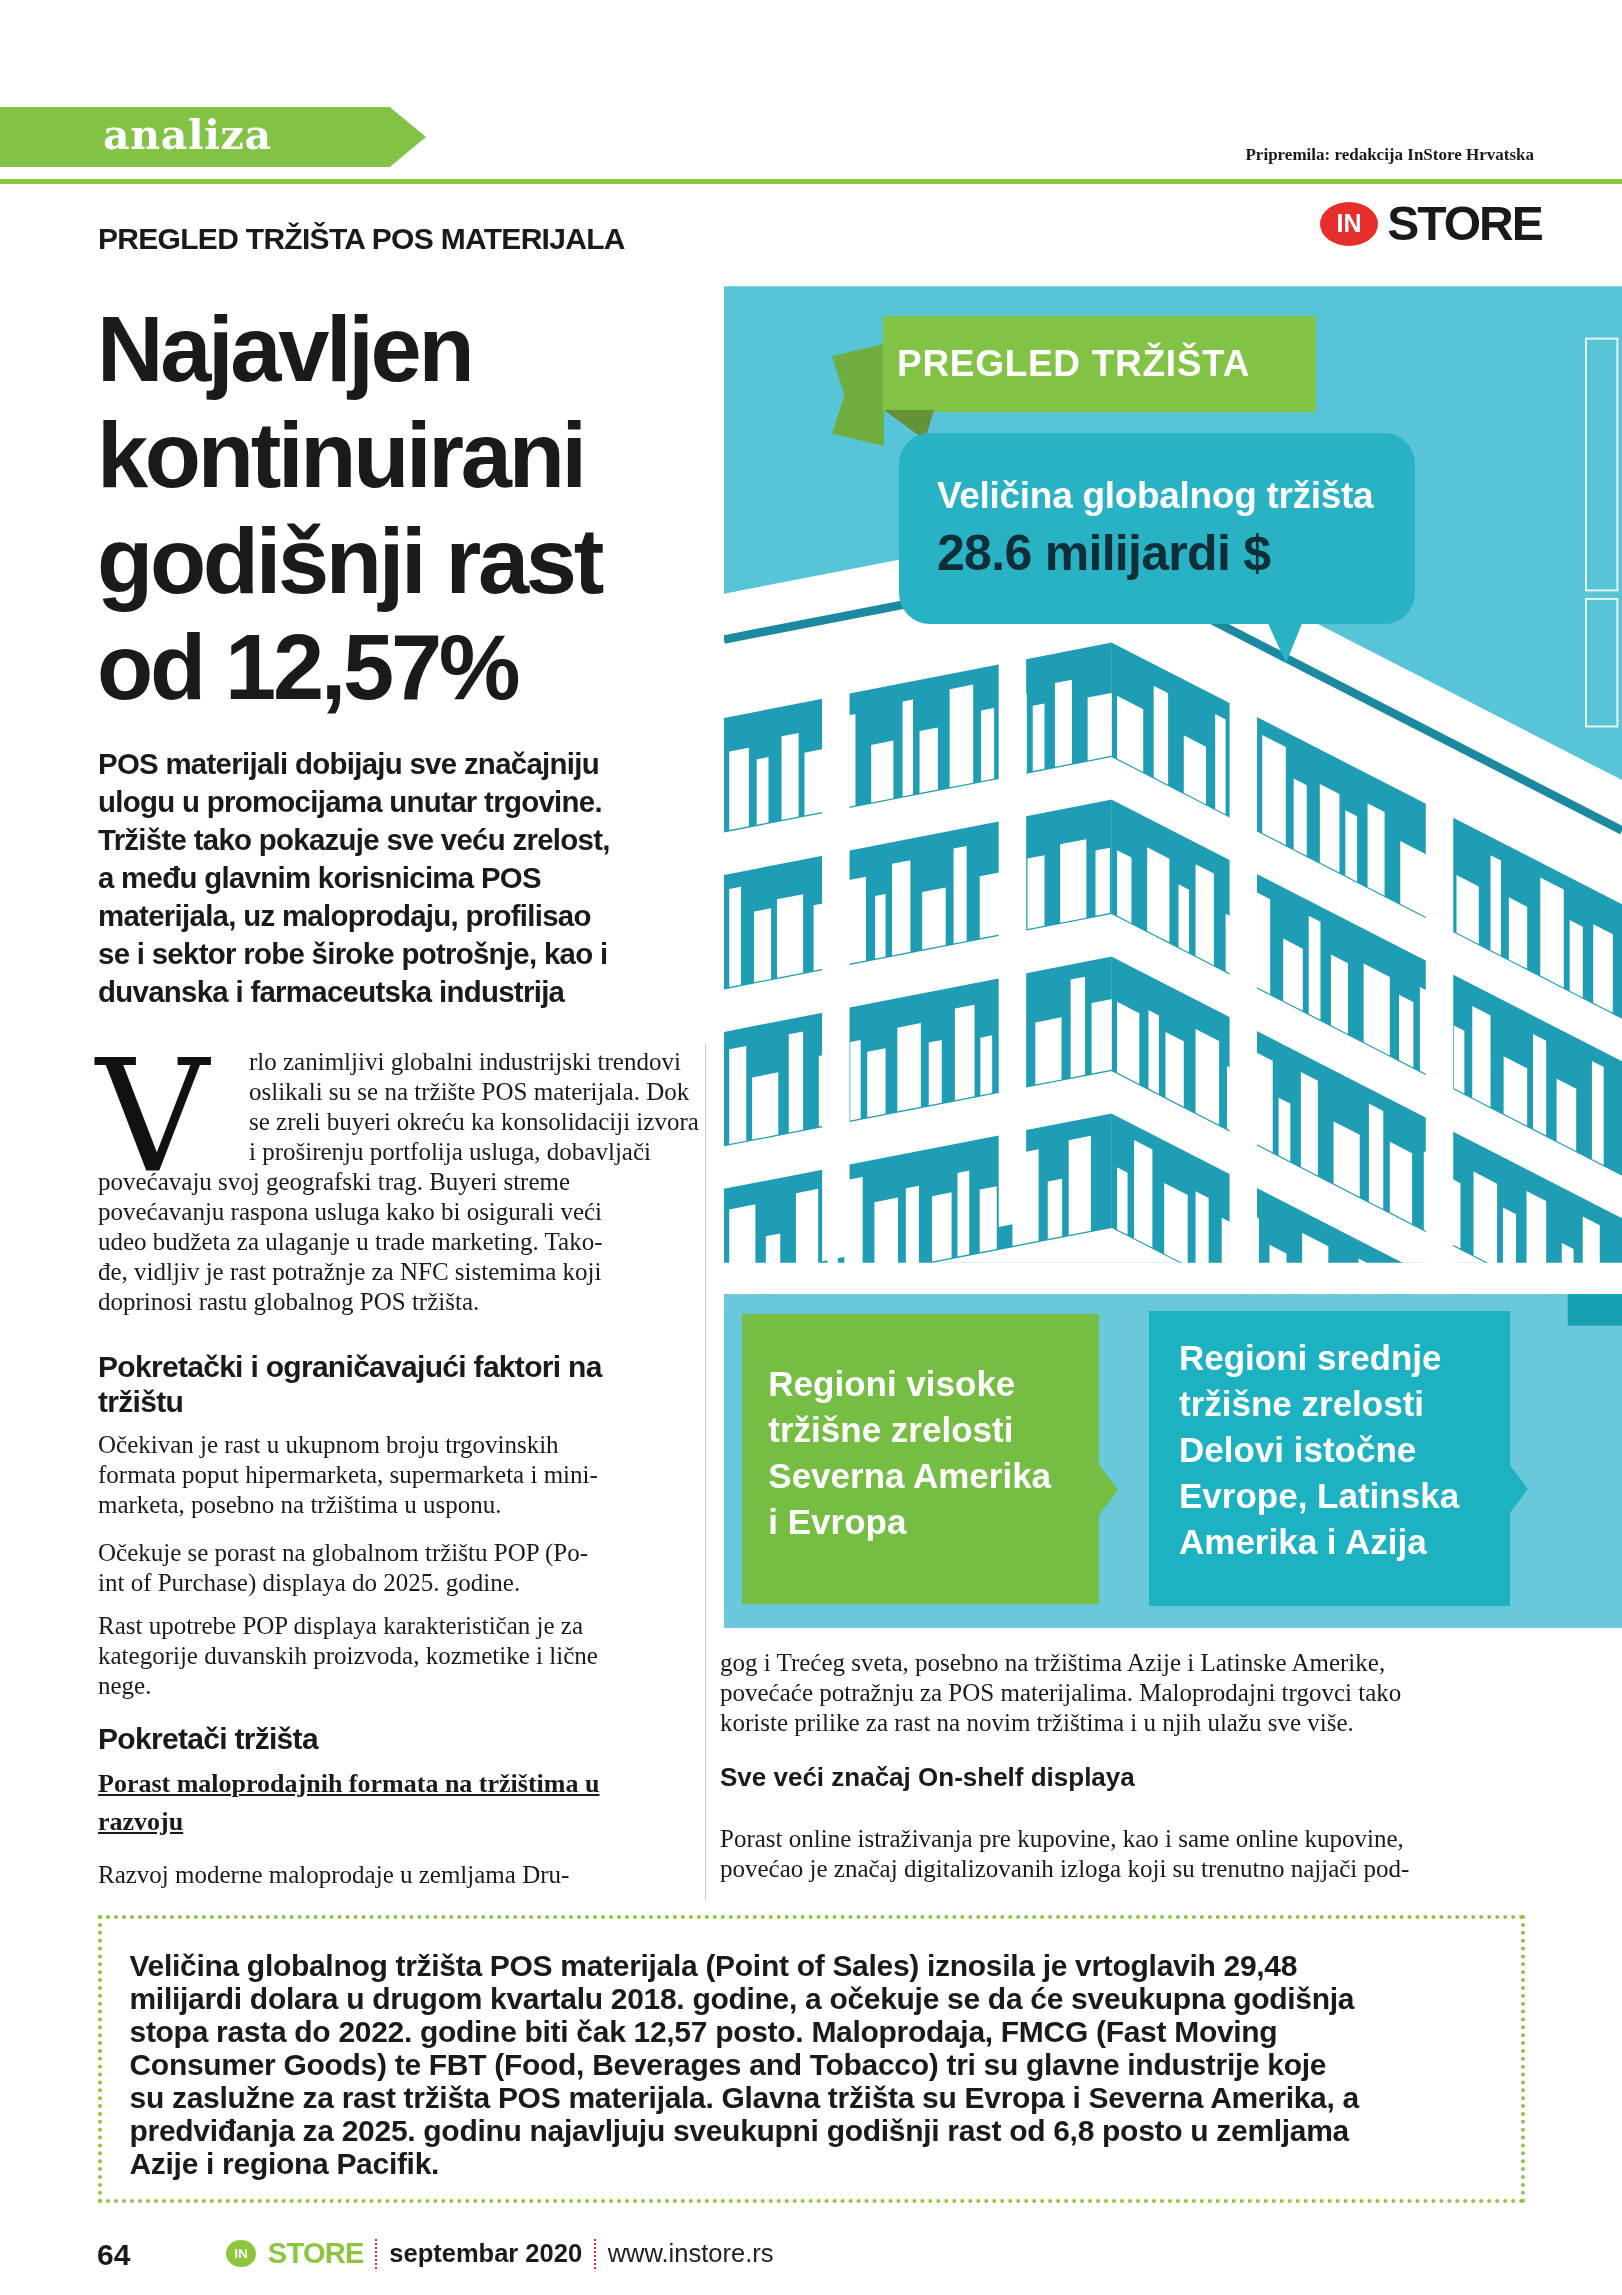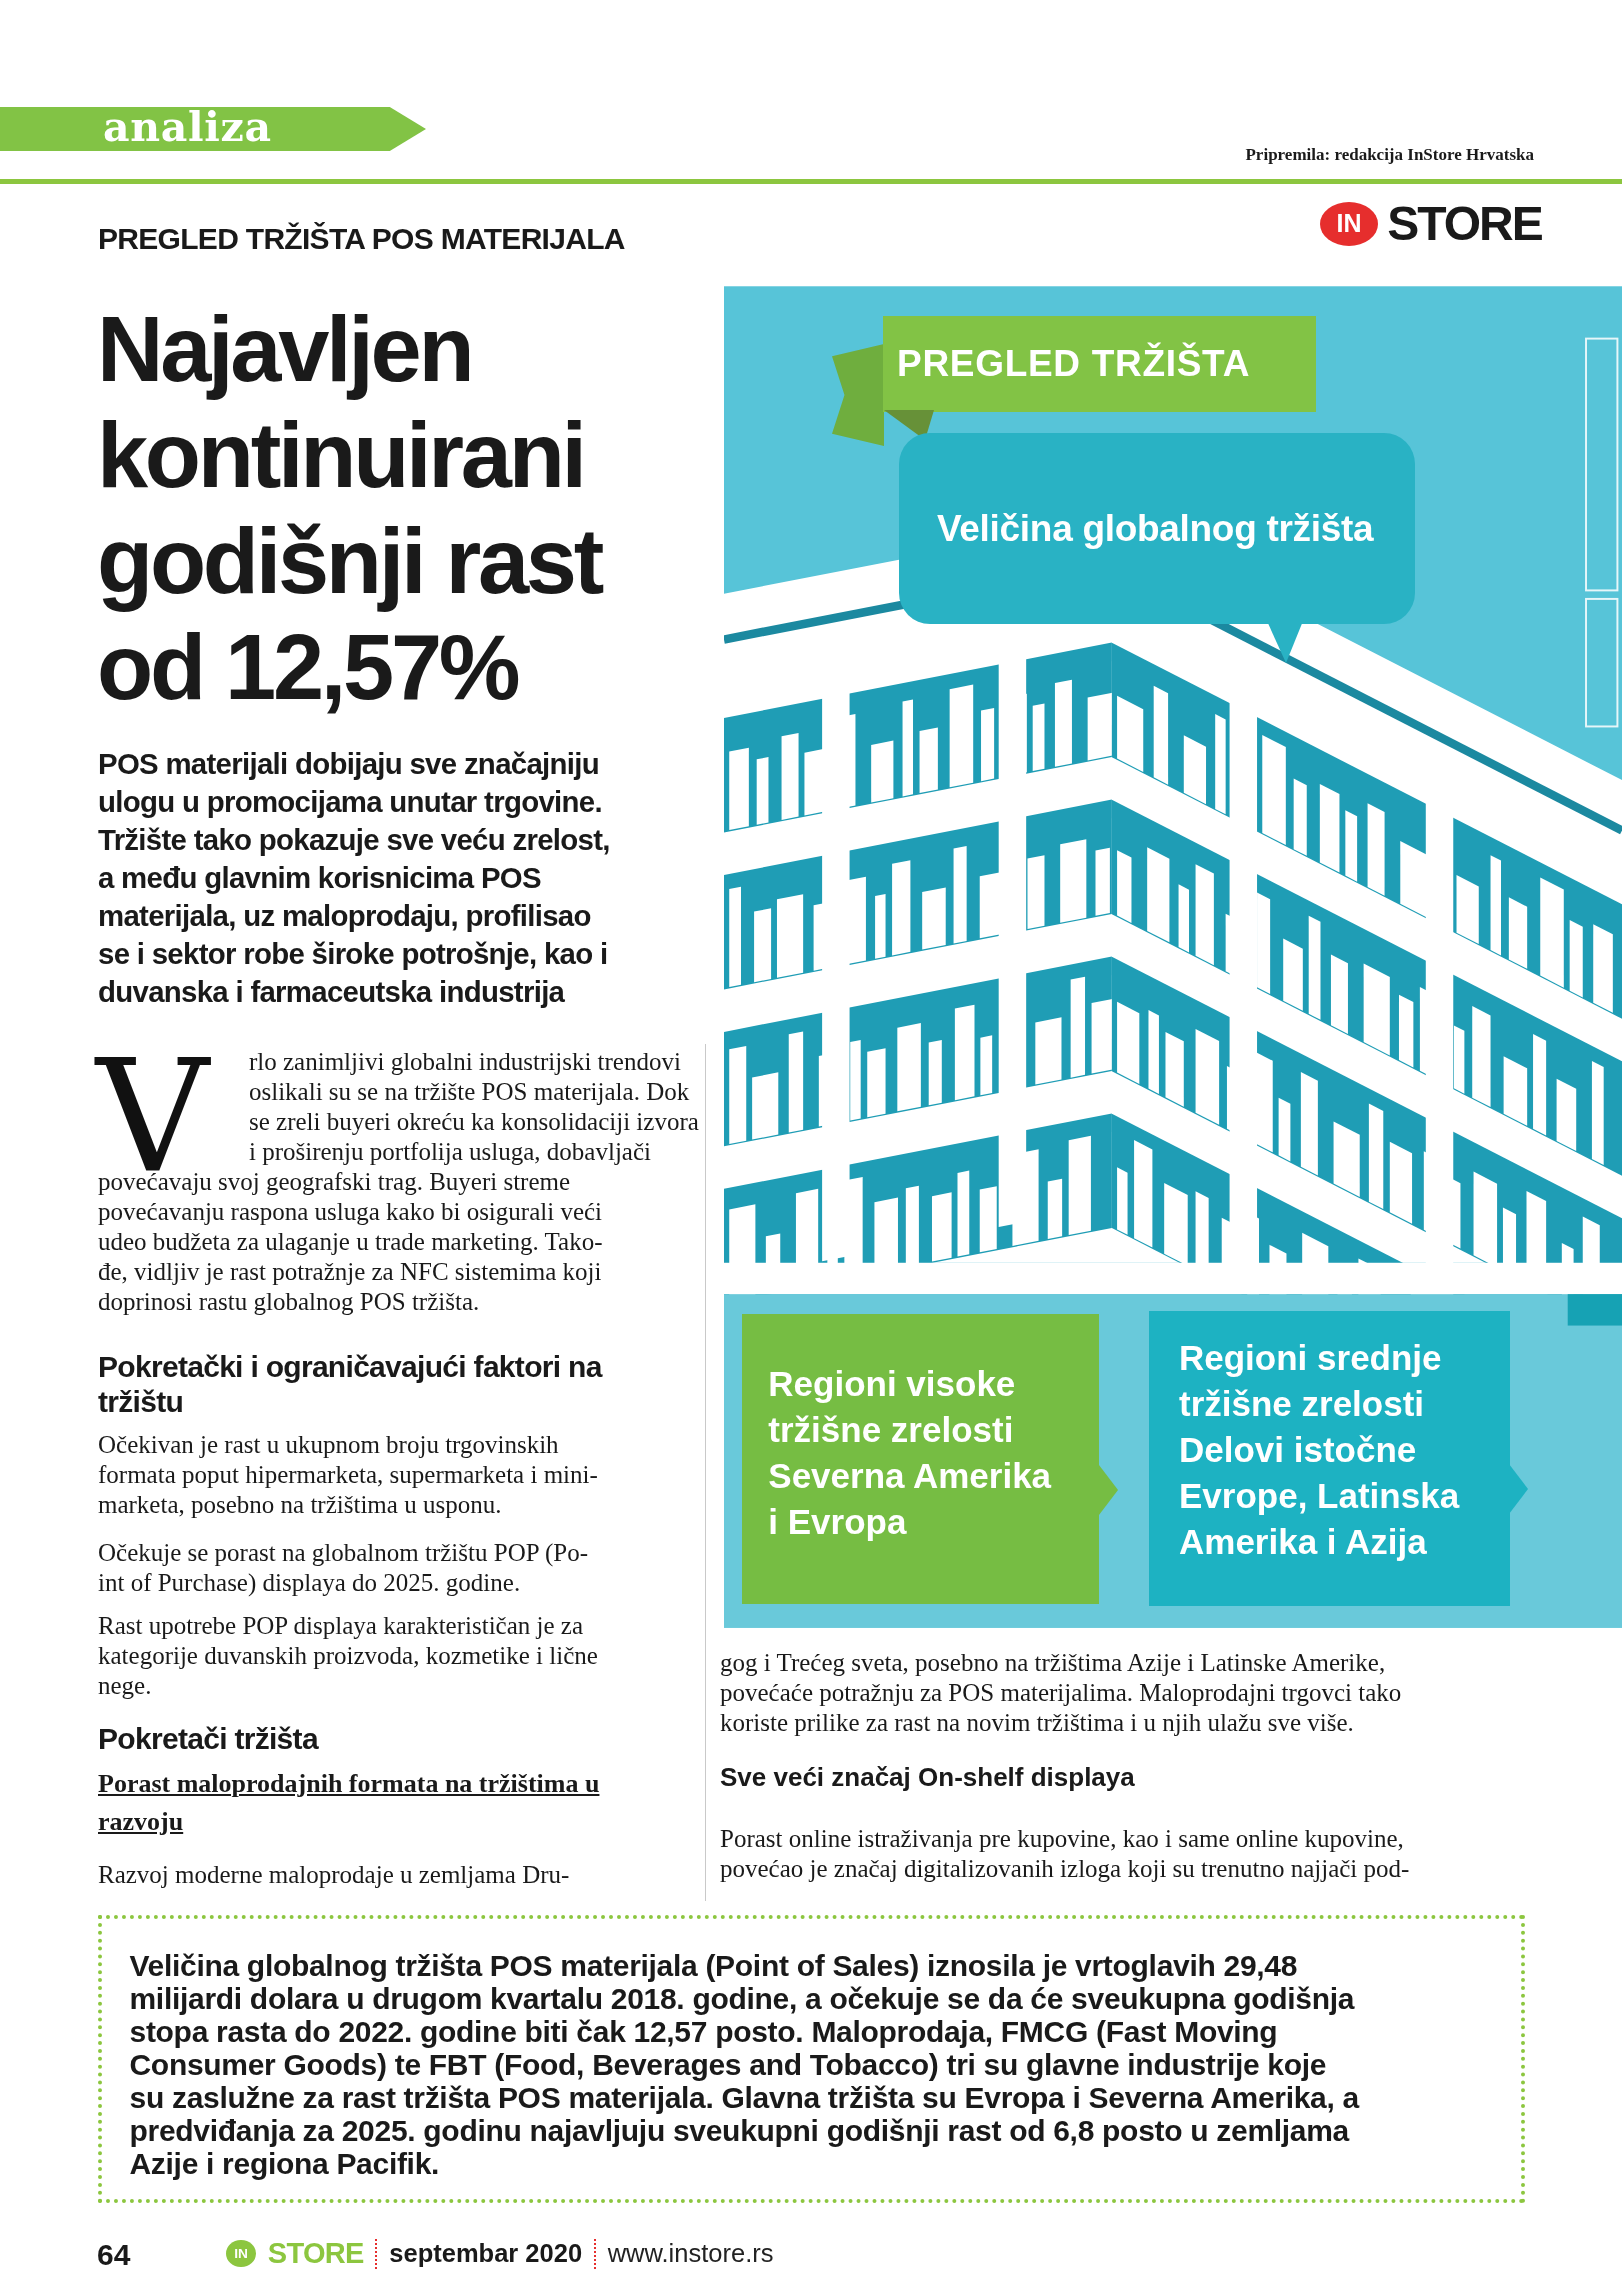--- a/index.html
+++ b/index.html
@@ -9,21 +9,21 @@
     --shelf:#1f9db5; --stripe:#1b89a0; --band:#69c9da; --band-dark:#16a2b4;
     --red:#e62e2d; --ink:#1a1a1a;
   }
   html,body{margin:0;padding:0;}
   body{width:1623px;height:2295px;position:relative;background:#ffffff;overflow:hidden;
        font-family:"Liberation Sans", sans-serif;color:var(--ink);}
   .abs{position:absolute;}
   .preline{white-space:pre-line;}
 
   
-  .tag-banner{left:0;top:107px;width:426px;height:44px;background:var(--green);
+  .tag-banner{left:0;top:107px;width:426px;height:60px;background:var(--green);
     clip-path:polygon(0 0,91.5% 0,100% 50%,91.5% 100%,0 100%);}
   .tag-banner span{position:absolute;left:103px;top:50%;transform:translateY(-54%);
     font-family:"DejaVu Serif",serif;font-weight:700;font-size:41px;color:#fff;letter-spacing:0.7px;}
   .green-rule{left:0;top:179px;width:1623px;height:5.2px;background:var(--green-dots);}
   .prepared{right:89px;top:145px;font-family:"Liberation Serif",serif;font-weight:700;font-size:17px;}
   .section-title{left:98px;top:222px;font-weight:700;font-size:30px;letter-spacing:-0.7px;}
   .logo{display:flex;align-items:center;gap:9.2px;}
   .logo-header{left:1320px;top:200px;height:47px;}
   .logo-oval{width:58px;height:44px;background:var(--red);border-radius:50%;display:flex;
     align-items:center;justify-content:center;color:#fff;font-weight:700;font-size:25px;}
@@ -315,20 +315,21 @@
     <rect class="band" x="0" y="1541" width="1373" height="510"></rect>
     <rect class="band-dark" x="1290" y="1541" width="83" height="48"></rect>
   </svg>
   <div class="abs ribbon-tail"></div>
   <div class="abs banner">
     <span>PREGLED TRŽIŠTA</span>
   </div>
   <div class="abs banner-fold"></div>
   <div class="abs bubble">
     <div class="bubble-title">Veličina globalnog tržišta</div>
+    <div class="bubble-value">28.6 milijardi $</div>
   </div>
   <div class="abs bubble-tail"></div>
   <div class="abs callout callout-green preline">Regioni visoke
 tržišne zrelosti
 Severna Amerika
 i Evropa</div>
   <div class="abs callout callout-teal preline">Regioni srednje
 tržišne zrelosti
 Delovi istočne
 Evrope, Latinska

